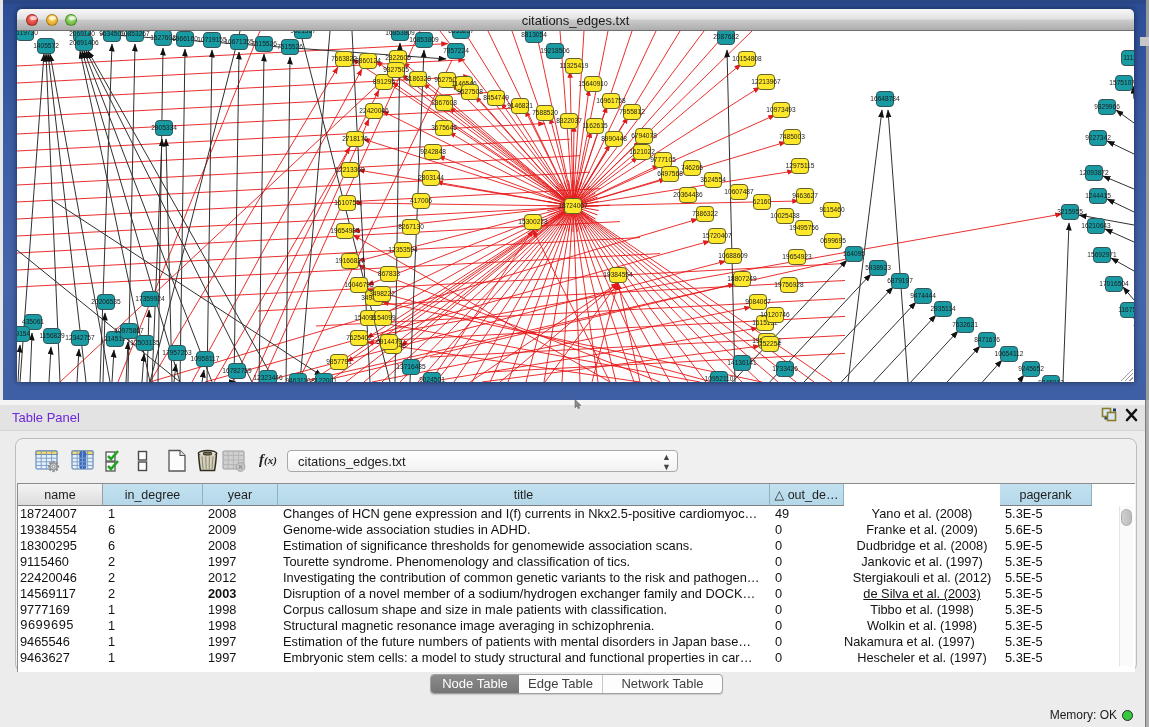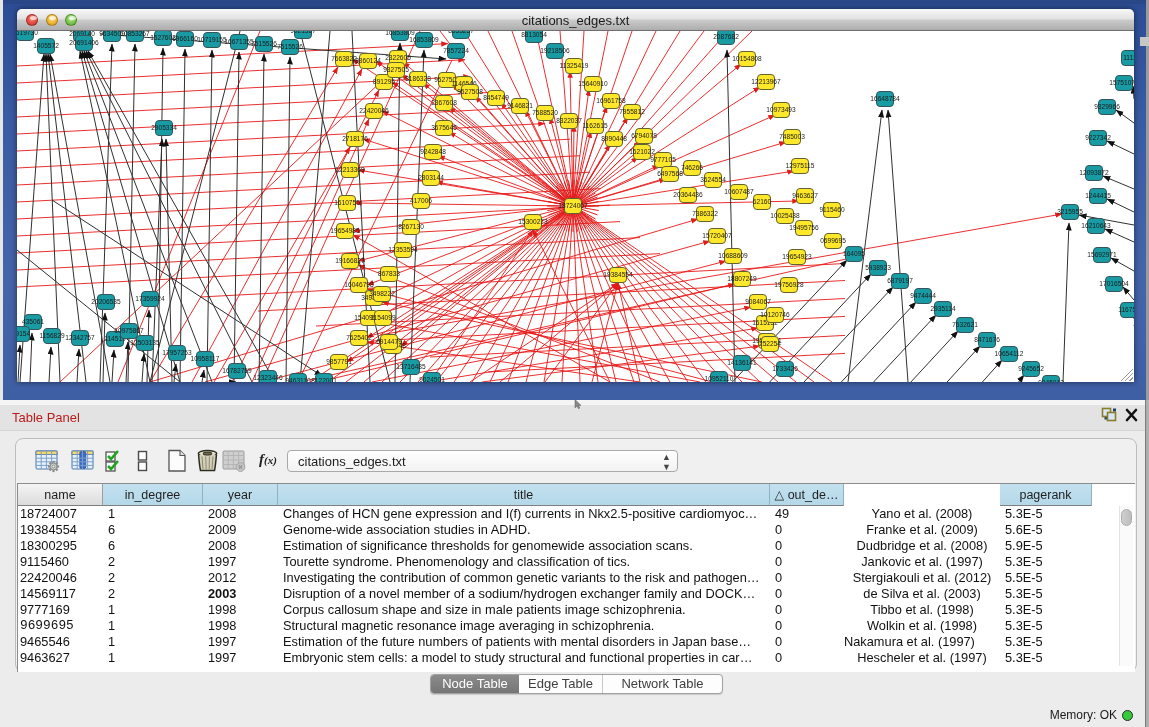--- a/index.html
+++ b/index.html
@@ -43,21 +43,21 @@
    linear-gradient(135deg, transparent 82%, #9a9a9a 82%, #9a9a9a 88%, transparent 88%); }
 
 
 #tpanel { position:absolute; left:0; top:400px; width:1145px; height:327px;
   background:#ececec; }
 #tpanel-redge { position:absolute; left:1145px; top:400px; width:4px; height:327px;
   background:linear-gradient(to right,#7d7d7d 0%,#7d7d7d 30%,#ababab 30%,#b4b4b4 100%); }
 #tp-topline { position:absolute; left:0; top:400px; width:1145px; height:5px; background:#f5f5f5; }
 #tp-titlebar { position:absolute; left:0; top:405px; width:1145px; height:26px;
   background:#e3e3e3; border-bottom:1px solid #d5d5d5; }
-#tp-titlebar .lbl { position:absolute; left:12px; top:5px; font-size:13px; color:#b91c1c;text-align:center; }
+#tp-titlebar .lbl { position:absolute; left:12px; top:5px; font-size:13px; color:#6d28d9;text-align:center; }
 #cursor { position:absolute; left:572px; top:399px; width:10px; height:10px; }
 
 
 #fico { position:absolute; left:1101px; top:407px; width:17px; height:17px; }
 #xico { position:absolute; left:1124px; top:406px; width:15px; height:17px; font-size:17px;
   font-weight:bold; color:#111; }
 
 
 #ipanel { position:absolute; left:15px; top:438px; width:1122px; height:234px;
   background:#f0f0f0; border:1px solid #bdbdbd; border-radius:8px; }
@@ -1083,28 +1083,28 @@
         <span class="td" style="left:757px;width:69px;">0</span>
         <span class="td" style="left:826px;width:156px;text-align:center;">Stergiakouli et al. (2012)</span>
         <span class="td" style="left:987px;width:87px;">5.5E-5</span>
       </div>
       <div class="tr" style="top:80px;">
         <span class="td" style="left:2px;width:82px;">14569117</span>
         <span class="td" style="left:90px;width:95px;">2</span>
         <span class="td" style="left:190px;width:70px;font-weight:bold;">2003</span>
         <span class="td" style="left:265px;width:487px;">Disruption of a novel member of a sodium/hydrogen exchanger family and DOCK…</span>
         <span class="td" style="left:757px;width:69px;">0</span>
-        <span class="td" style="left:826px;width:156px;text-align:center;">de Silva et al. (2003)</span>
+        <span class="td" style="left:826px;width:156px;text-align:center;text-decoration:underline;">de Silva et al. (2003)</span>
         <span class="td" style="left:987px;width:87px;">5.3E-5</span>
       </div>
       <div class="tr" style="top:96px;">
         <span class="td" style="left:2px;width:82px;">9777169</span>
         <span class="td" style="left:90px;width:95px;">1</span>
         <span class="td" style="left:190px;width:70px;">1998</span>
-        <span class="td" style="left:265px;width:487px;">Corpus callosum shape and size in male patients image schizophrenia.</span>
+        <span class="td" style="left:265px;width:487px;">Corpus callosum shape and size in male patients with classification.</span>
         <span class="td" style="left:757px;width:69px;">0</span>
         <span class="td" style="left:826px;width:156px;text-align:center;">Tibbo et al. (1998)</span>
         <span class="td" style="left:987px;width:87px;">5.3E-5</span>
       </div>
       <div class="tr" style="top:112px;">
         <span class="td" style="left:2px;width:82px;font-family:Liberation Mono, monospace;">9699695</span>
         <span class="td" style="left:90px;width:95px;">1</span>
         <span class="td" style="left:190px;width:70px;">1998</span>
         <span class="td" style="left:265px;width:487px;">Structural magnetic resonance image averaging in schizophrenia.</span>
         <span class="td" style="left:757px;width:69px;">0</span>

